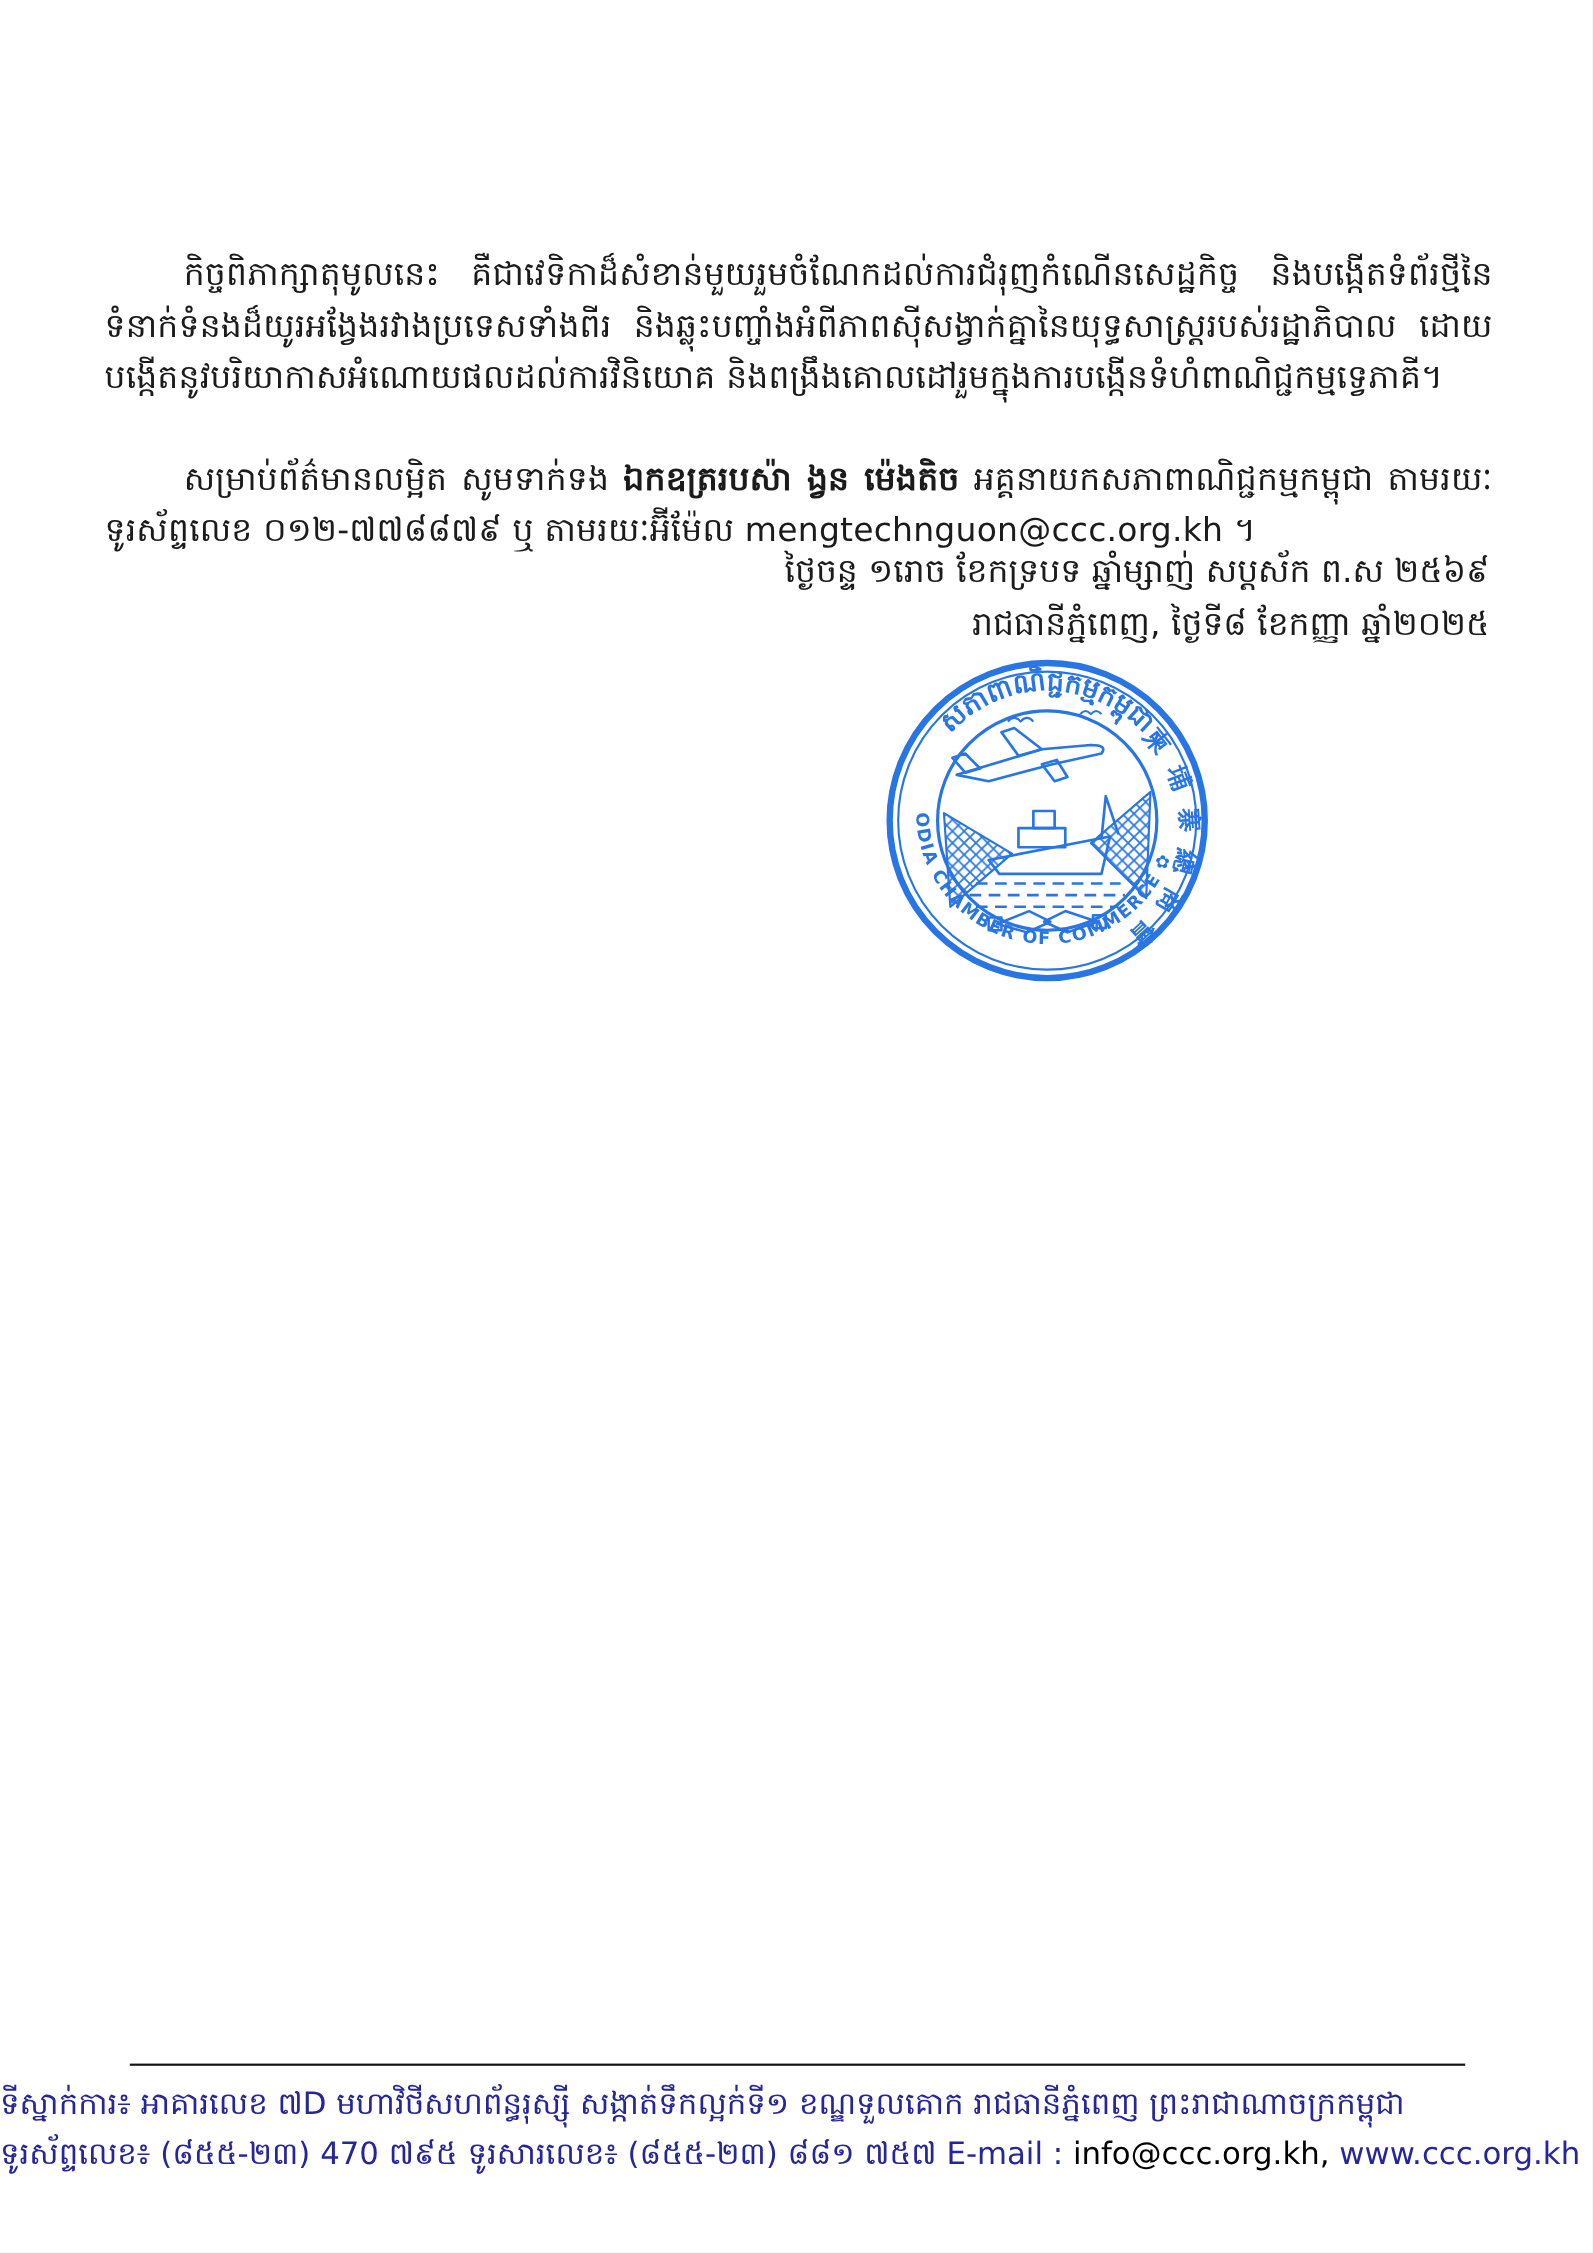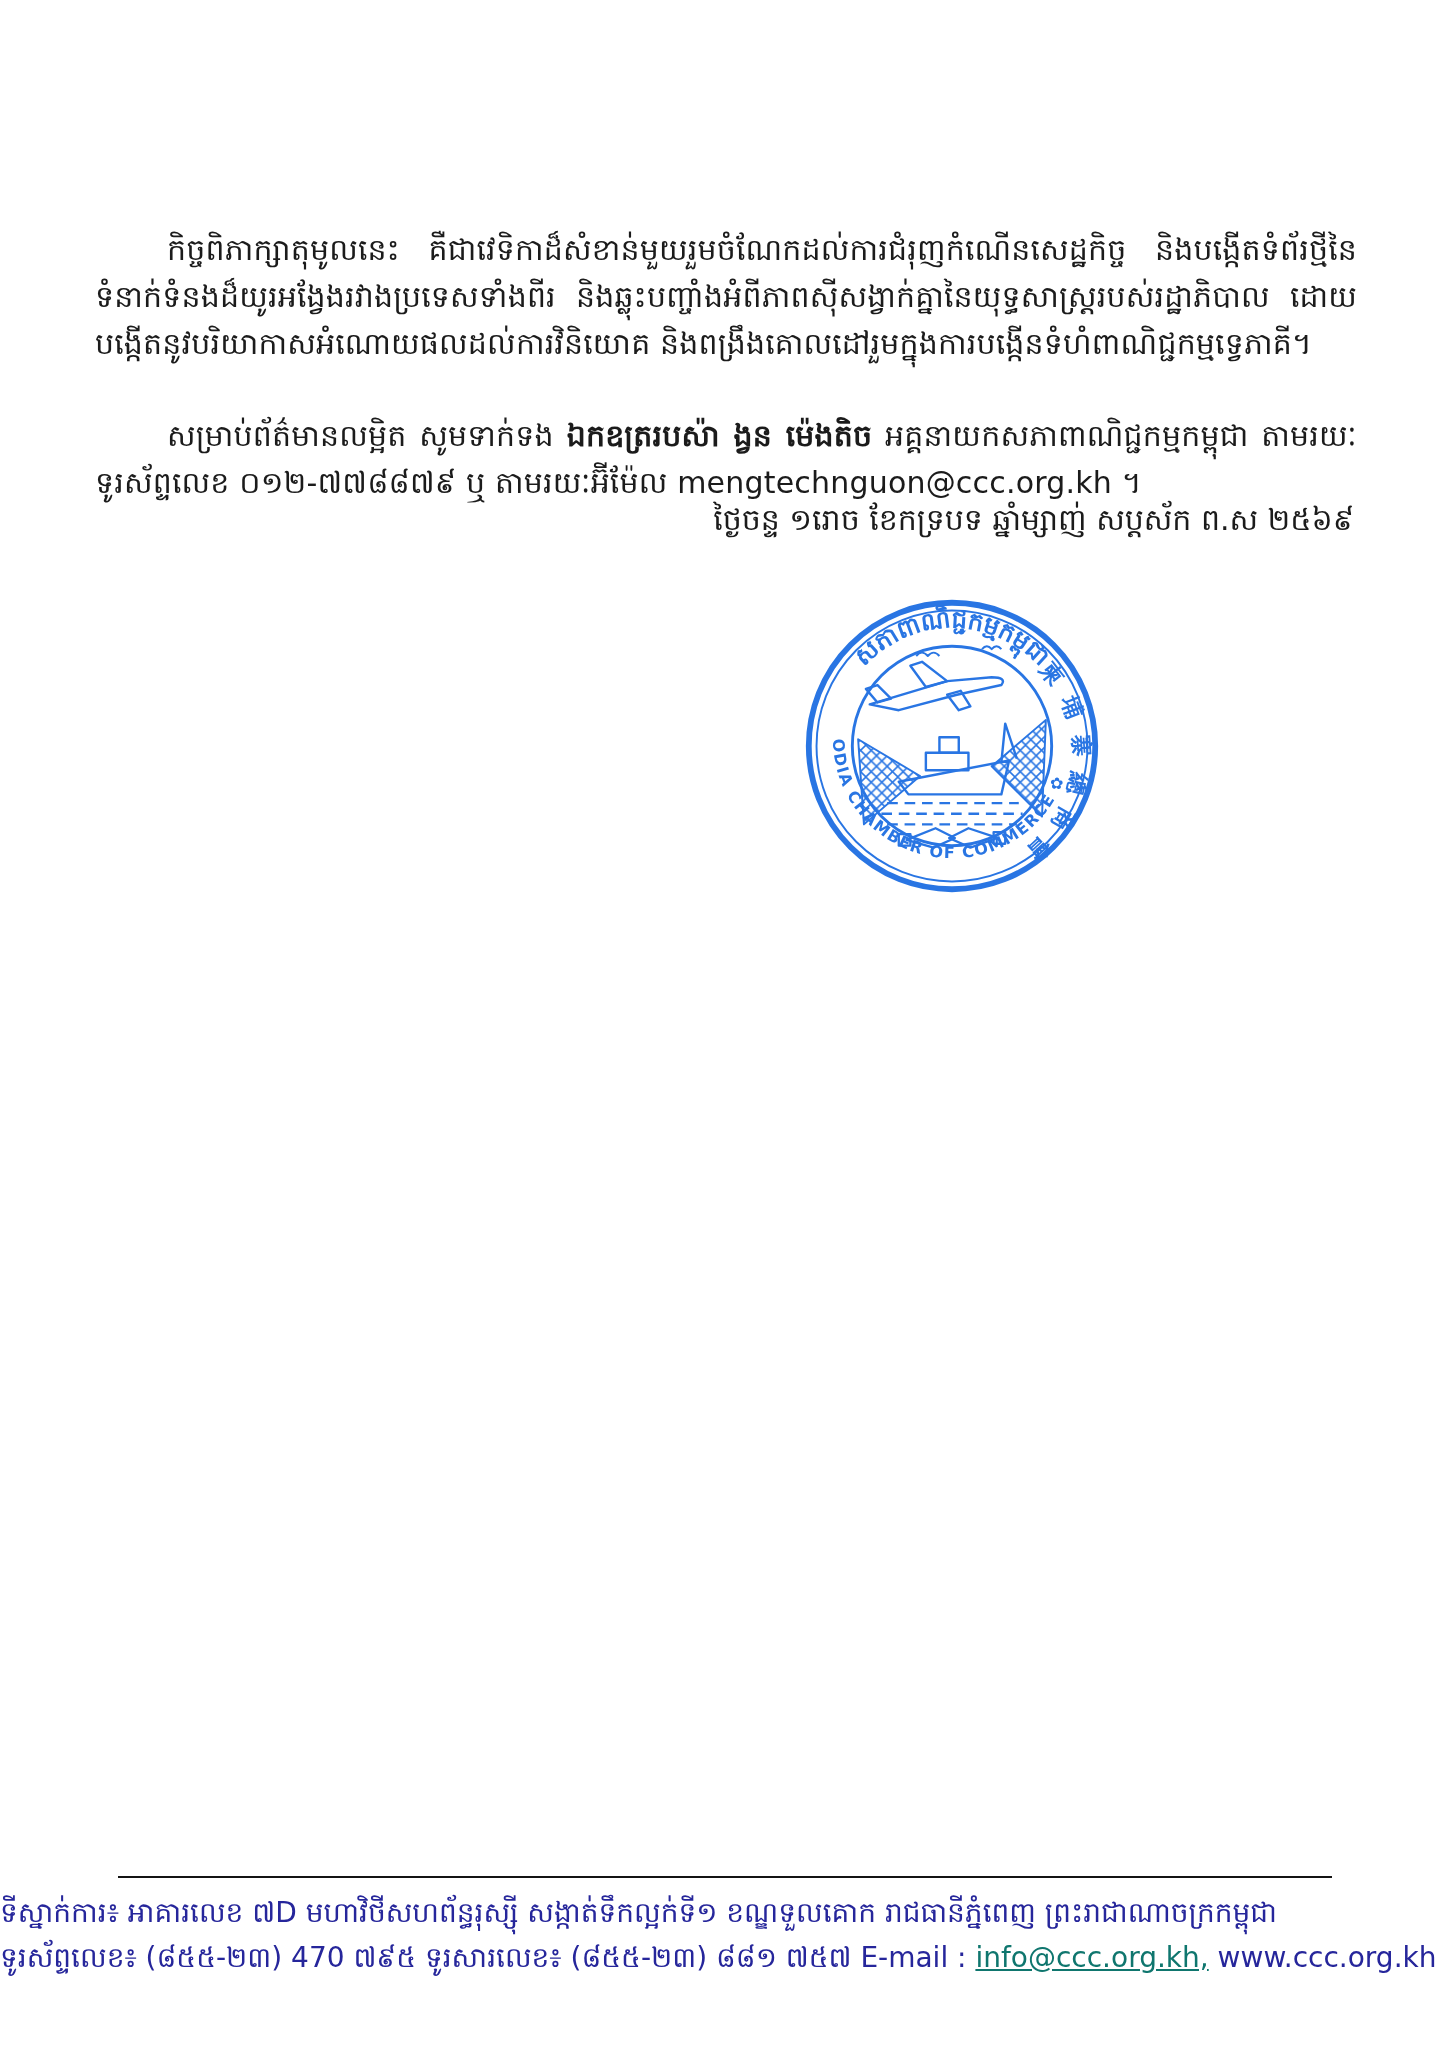--- a/index.html
+++ b/index.html
@@ -45,36 +45,36 @@
   }
   .footer{
     position:absolute;
     left:0;width:100%;top:1890px;
     text-align:left;
     color:#26269b;
     font-size:28px;
     line-height:45px;
   }
   .footer .email-link{
-    text-decoration:underline;
-    color:#0f766e;
+    color:#000000;
     cursor:pointer;
   }
 </style>
 </head>
 <body>
 
 <div class="page">
 
   <p class="para" id="paragraph-1">កិច្ចពិភាក្សាតុមូលនេះ គឺជាវេទិកាដ៏សំខាន់មួយរួមចំណែកដល់ការជំរុញកំណើនសេដ្ឋកិច្ច និងបង្កើតទំព័រថ្មីនៃទំនាក់ទំនងដ៏យូរអង្វែងរវាងប្រទេសទាំងពីរ និងឆ្លុះបញ្ចាំងអំពីភាពស៊ីសង្វាក់គ្នានៃយុទ្ធសាស្ត្ររបស់រដ្ឋាភិបាល ដោយបង្កើតនូវបរិយាកាសអំណោយផលដល់ការវិនិយោគ និងពង្រឹងគោលដៅរួមក្នុងការបង្កើនទំហំពាណិជ្ជកម្មទ្វេភាគី។</p>
 
   <p class="para" id="paragraph-2"><span>សម្រាប់ព័ត៌មានលម្អិត សូមទាក់ទង </span><span class="bold-name">ឯកឧត្ររបស៉ា ង្វន ម៉េងតិច</span><span> អគ្គនាយកសភាពាណិជ្ជកម្មកម្ពុជា តាមរយៈទូរស័ព្ទលេខ ០១២-៧៧៨៨៧៩ ឬ តាមរយៈអ៊ីម៉ែល </span><span>mengtechnguon@ccc.org.kh</span><span> ។</span></p>
 
   <div class="date-block">
     <div>ថ្ងៃចន្ទ ១រោច ខែកទ្របទ ឆ្នាំម្សាញ់ សប្តស័ក ព.ស ២៥៦៩</div>
+    <div>រាជធានីភ្នំពេញ, ថ្ងៃទី៨ ខែកញ្ញា ឆ្នាំ២០២៥</div>
   </div>
 
   <div class="stamp-wrap">
     <svg width="300" height="300" viewBox="0 0 310 310">
       <g stroke="#1d6ee2" fill="none" stroke-linecap="round">
 
         <circle cx="155" cy="155" r="148" stroke-width="6"></circle>
         <circle cx="155" cy="155" r="140" stroke-width="2"></circle>
         <circle cx="155" cy="155" r="103" stroke-width="3"></circle>
       </g>

